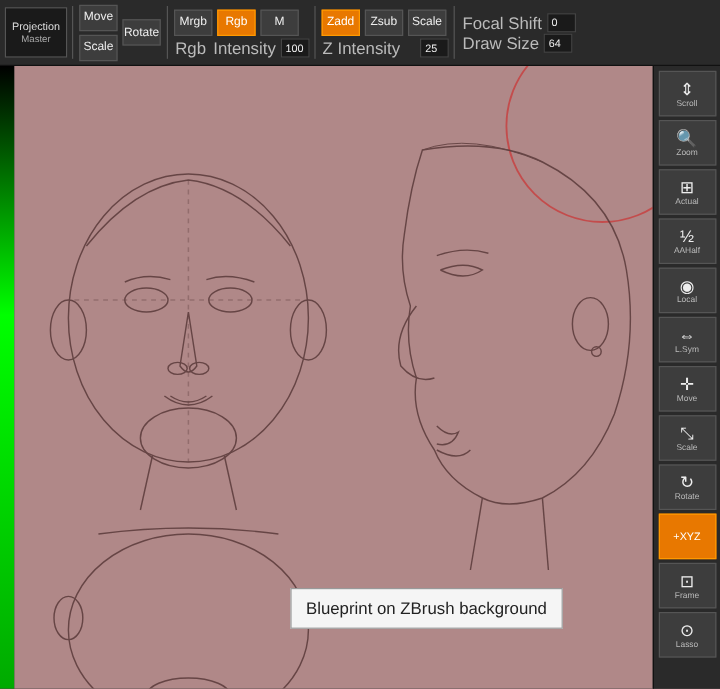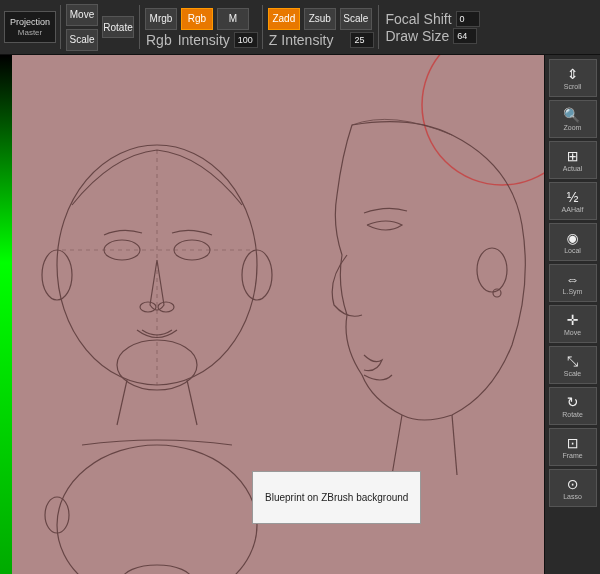--- a/index.html
+++ b/index.html
@@ -37,21 +37,21 @@
     .projection-btn {
       background: #1a1a1a;
       color: #ccc;
       border: 1px solid #555;
       padding: 2px 4px;
       font-size: 9px;
       line-height: 1.2;
       text-align: center;
       cursor: pointer;
       width: 52px;
-      height: 32px;
+      height: 42px;
     }
     .projection-btn .title { font-size: 9px; color: #ddd; }
     .projection-btn .sub { font-size: 8px; color: #aaa; }
 
     .tb-icon-btn {
       background: #3d3d3d;
       border: 1px solid #555;
       color: #eee;
       width: 32px;
       height: 22px;
@@ -176,26 +176,26 @@
     #blueprint-svg {
       position: absolute;
       top: 0; left: 0;
       width: 100%; height: 100%;
     }
 
     
     #tooltip {
       position: absolute;
       bottom: 50px;
-      left: 240px;
+      left: 230px;
       background: #f5f5f5;
       border: 1px solid #999;
       color: #222;
-      font-size: 10px;
-      padding: 20px 12px;
+      font-size: 14px;
+      padding: 8px 12px;
       pointer-events: none;
       z-index: 10;
     }
   </style>
 </head>
 <body>
 
 <div id="toolbar">
 
   <div class="tb-group">
@@ -388,20 +388,23 @@
     <span class="lbl">Move</span>
   </button>
   <button class="side-btn">
     <span class="icon-sym">⤡</span>
     <span class="lbl">Scale</span>
   </button>
   <button class="side-btn">
     <span class="icon-sym">↻</span>
     <span class="lbl">Rotate</span>
   </button>
+  <button class="side-btn orange">
+    <span class="lbl" style="font-size:9px;color:#fff">+XYZ</span>
+  </button>
   <button class="side-btn">
     <span class="icon-sym">⊡</span>
     <span class="lbl">Frame</span>
   </button>
   <button class="side-btn">
     <span class="icon-sym">⊙</span>
     <span class="lbl">Lasso</span>
   </button>
 </div>
 

